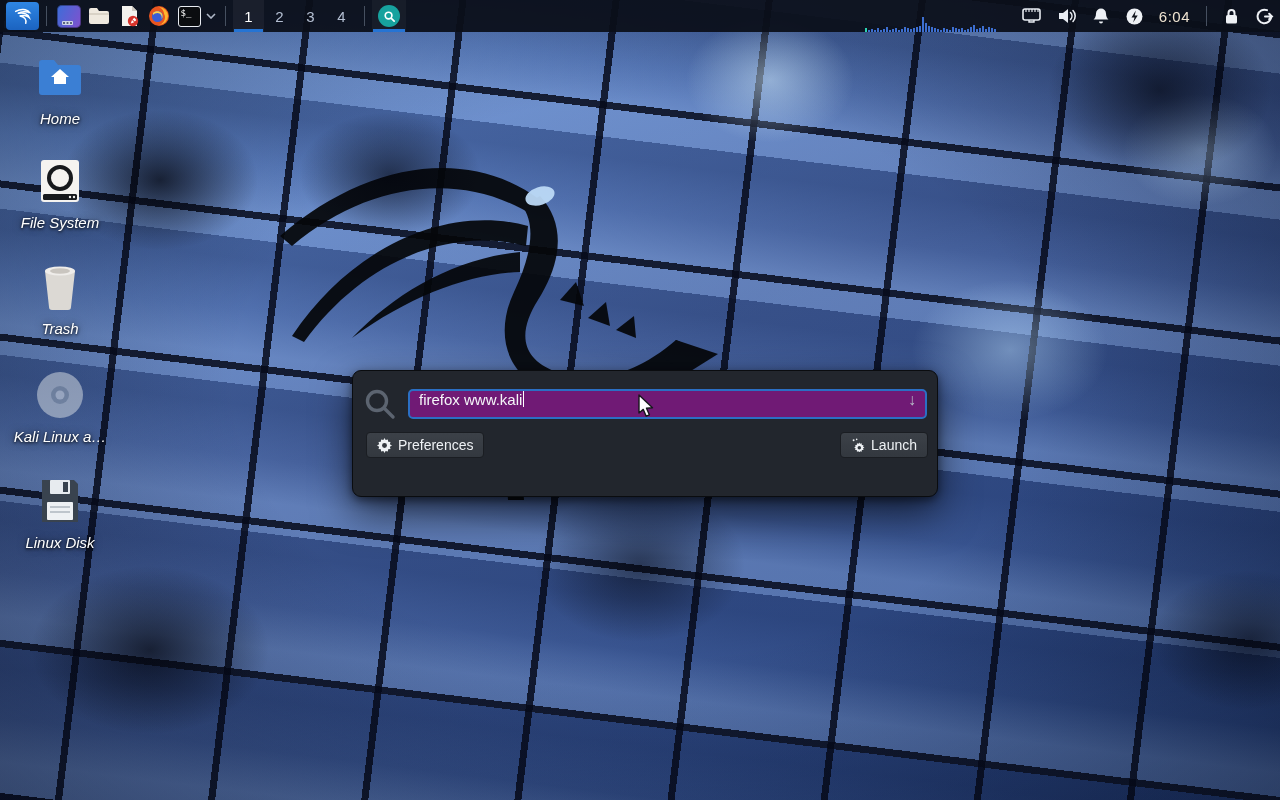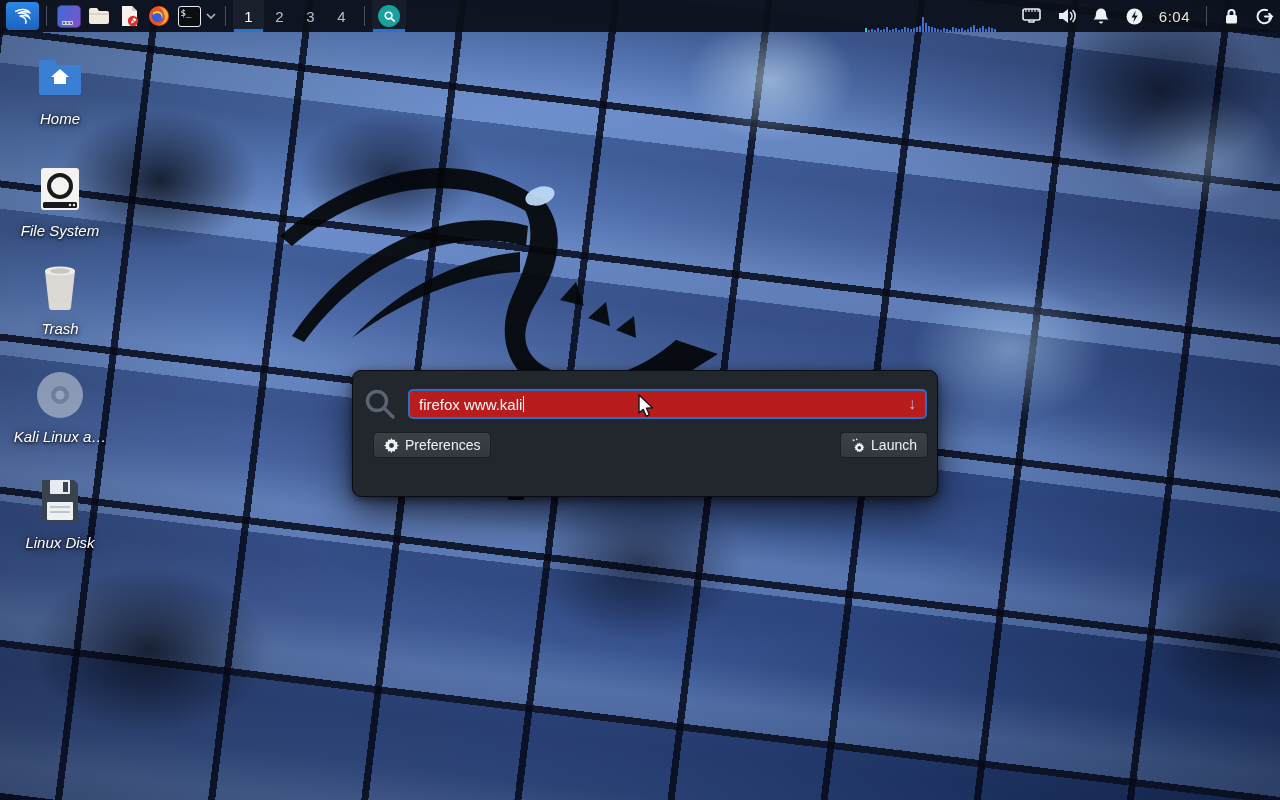--- a/index.html
+++ b/index.html
@@ -63,25 +63,25 @@
   
   .dialog{position:absolute;left:352px;top:370px;width:586px;height:127px;background:#22262d;border:1px solid #0a0c0f;
     border-radius:9px;box-sizing:border-box;box-shadow:0 16px 38px rgba(0,0,0,.6),0 3px 10px rgba(0,0,0,.5);z-index:30;}
   .titlebar{height:30px;background:#101318;border-bottom:1px solid #07090c;border-radius:8px 8px 0 0;
     display:flex;align-items:center;padding:0 9px;}
   .title{flex:1;text-align:center;font-size:13px;font-weight:bold;color:#fdfdfd;}
   .winbtns{display:flex;gap:7px;}
   .wbtn{width:18px;height:18px;border-radius:50%;background:#383d45;}
   .wbtn.close{background:#3f83dc;display:flex;align-items:center;justify-content:center;color:#0d1117;font-size:11px;font-weight:bold;line-height:1;}
   .content{display:flex;align-items:center;gap:11px;padding:16px 10px 0 10px;}
-  .entry{flex:1;height:30px;box-sizing:border-box;background:#b91c1c;border:2px solid #2b6fc4;border-radius:5px;
-    display:flex;align-items:center;padding:0 9px;font-size:15px;color:#f4f6f8;}
+  .entry{flex:1;height:30px;box-sizing:border-box;background:#701a75;border:2px solid #2b6fc4;border-radius:5px;
+    display:flex;padding:0 9px;font-size:15px;color:#f4f6f8;}
   .caret{width:1px;height:16px;background:#ffffff;margin-left:1px;}
   .entry-arrow{margin-left:auto;color:#b7bec8;font-size:16px;}
-  .btnrow{display:flex;justify-content:space-between;padding:11px 9px 0 20px;}
+  .btnrow{display:flex;justify-content:space-between;padding:11px 9px 0 13px;}
   .gbtn{height:26px;box-sizing:border-box;display:flex;align-items:center;gap:6px;padding:0 10px;
     background:linear-gradient(180deg,#3c4148,#33383f);border:1px solid #1a1d22;border-radius:4px;color:#eef1f4;font-size:14px;}
 
   .cursor{position:absolute;left:637px;top:394px;z-index:60;pointer-events:none;}
 </style>
 </head>
 <body>
 
 <div class="screen">
 
@@ -248,21 +248,21 @@
   <div class="dicon" style="top:53px">
     <div class="ic">
       <svg width="46" height="40" viewBox="0 0 46 40">
         <path d="M2 6 a3 3 0 0 1 3-3 h12 l4 5 h20 a3 3 0 0 1 3 3 v24 a3 3 0 0 1-3 3 H5 a3 3 0 0 1-3-3 Z" fill="#3b7fd4"></path>
         <path d="M23 12 l9 8 h-3 v7 h-12 v-7 h-3 Z" fill="#ffffff"></path>
       </svg>
     </div>
     <div class="lbl">Home</div>
   </div>
 
-  <div class="dicon" style="top:165px">
+  <div class="dicon" style="top:157px">
     <div class="ic">
       <svg width="44" height="46" viewBox="0 0 44 46">
         <rect x="3" y="2" width="38" height="42" rx="3" fill="#f5f3f0"></rect>
         <circle cx="22" cy="20" r="11" fill="none" stroke="#17191c" stroke-width="4"></circle>
         <rect x="5" y="36" width="34" height="6" rx="1.5" fill="#17191c"></rect>
         <circle cx="32" cy="39" r="1.2" fill="#f5f3f0"></circle>
           <circle cx="36" cy="39" r="1.2" fill="#f5f3f0"></circle>
       </svg>
     </div>
     <div class="lbl">File System</div>

